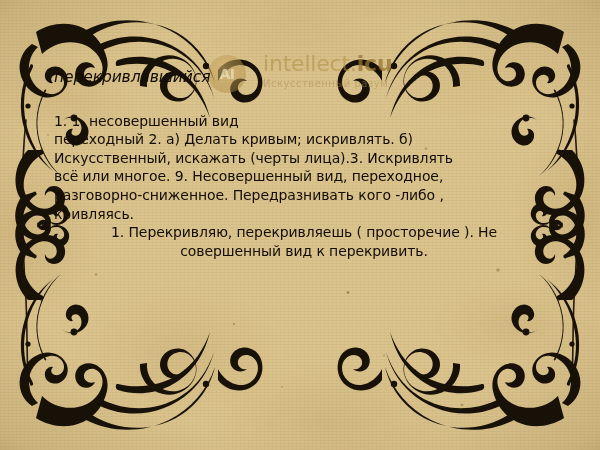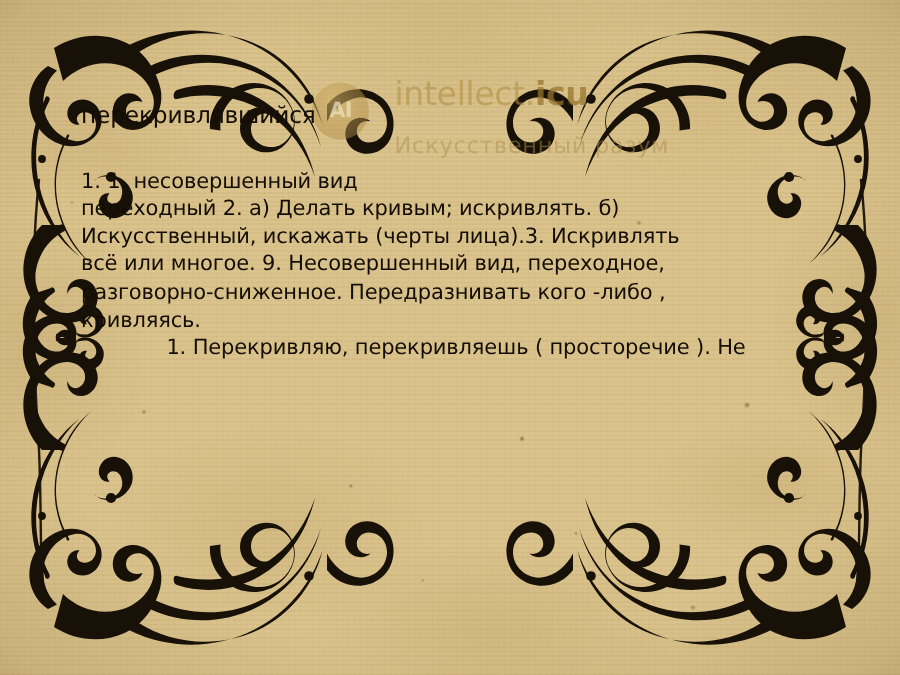--- a/index.html
+++ b/index.html
@@ -159,40 +159,41 @@
   .wm-words { padding-top: 1px; }
   .wm-title {
     font-size: 22px;
     line-height: 1.04;
     letter-spacing: -0.2px;
     color: rgba(176,142,66,0.58);
     white-space: nowrap;
   }
   .wm-title b { color: rgba(150,116,44,0.74); font-weight: bold; }
   .wm-sub {
-    margin-top: 12px;
-    font-size: 15px;
+    margin-top: 2px;
+    font-size: 10px;
     letter-spacing: 0.5px;
     color: rgba(172,142,76,0.50);
     white-space: nowrap;
   }
 
   
   #entry {
     position: absolute;
     left: 54px;
     top: 68px;
     width: 500px;
     color: #130d05;
   }
   #headword {
     font-size: 15.5px;
     line-height: 1.2;
     letter-spacing: -0.1px;
     white-space: nowrap;
+    font-style: italic;
   }
   #definitions {
     margin-top: 25px;
     font-size: 14px;
     line-height: 18.6px;
     letter-spacing: -0.1px;
   }
   #definitions .defline { white-space: nowrap; }
   .sense-block + .sense-block { margin-top: 0; text-align: center; }
 </style>
@@ -301,17 +302,18 @@
       <div class="sense-block">
         <div class="defline">1. 1.  несовершенный вид</div>
         <div class="defline">переходный 2. а) Делать кривым; искривлять. б)</div>
         <div class="defline">Искусственный, искажать (черты лица).3. Искривлять</div>
         <div class="defline">всё или многое. 9. Несовершенный вид, переходное,</div>
         <div class="defline">разговорно-сниженное. Передразнивать кого -либо ,</div>
         <div class="defline">кривляясь.</div>
       </div>
       <div class="sense-block">
         <div class="defline">1. Перекривляю, перекривляешь ( просторечие ). Не</div>
+        <div class="defline">совершенный вид  к перекривить.</div>
       </div>
     </div>
   </div>
 
 </div>
 
 </body></html>

